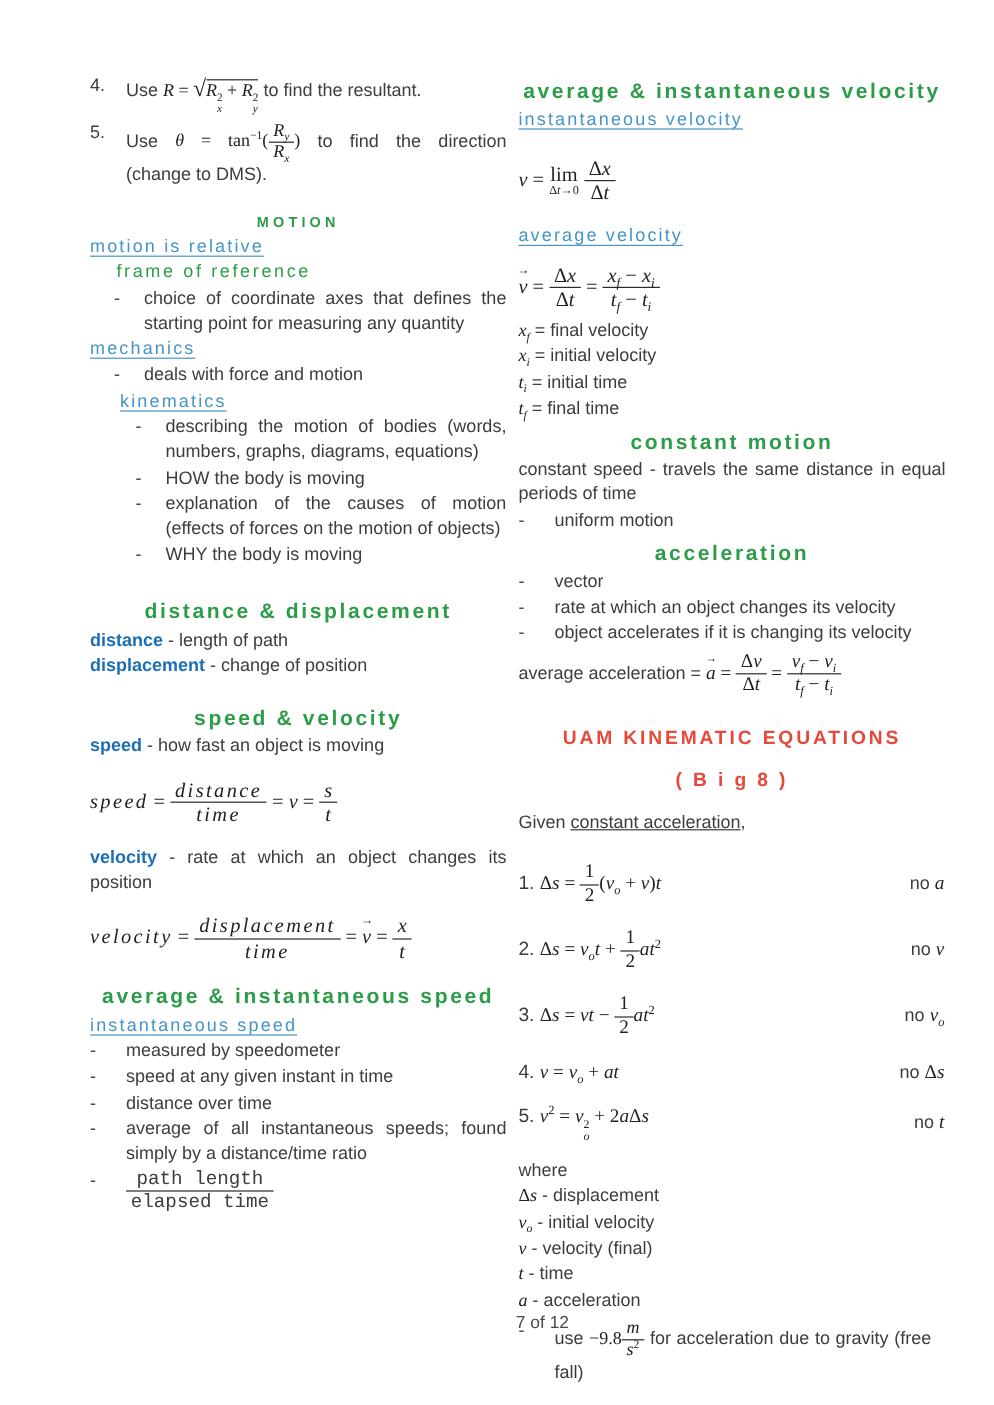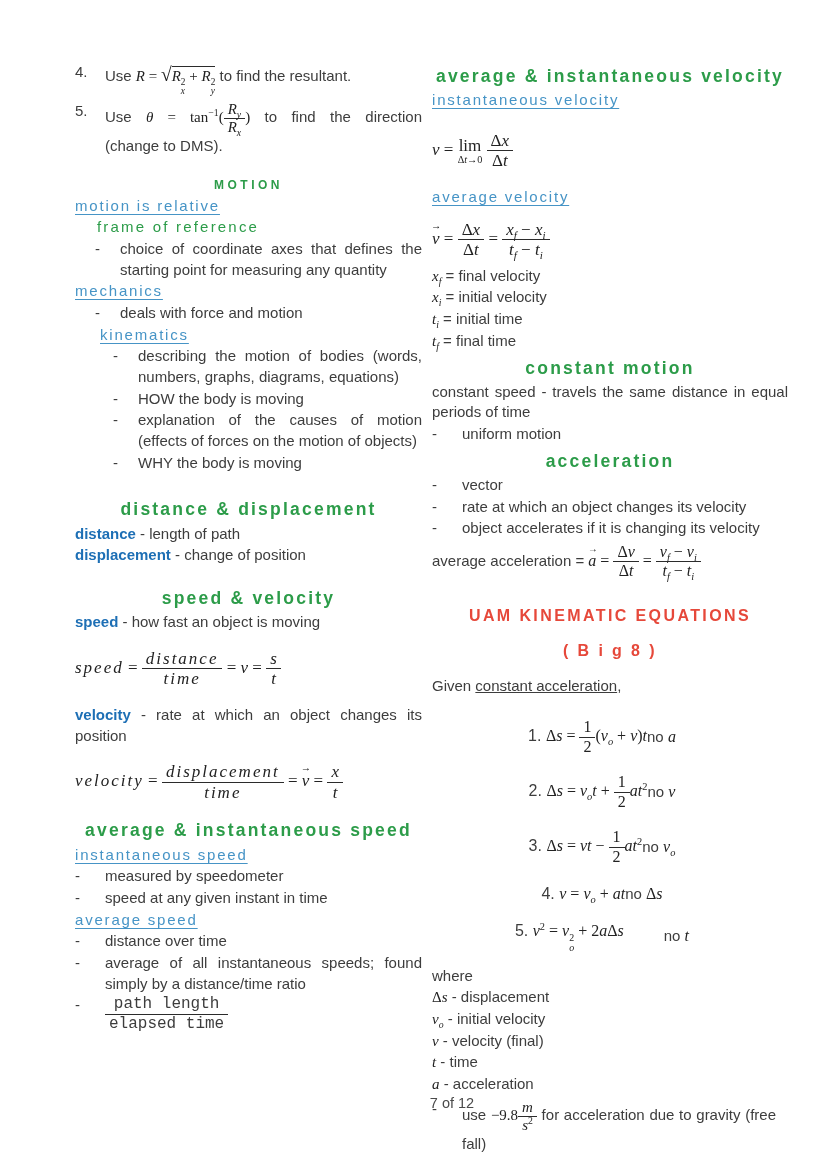--- a/index.html
+++ b/index.html
@@ -55,22 +55,22 @@
       transform:translateX(-50%); font-size:0.6em;}
   .lim{display:inline-flex; flex-direction:column; text-align:center;
       vertical-align:middle; line-height:1.05;}
   .lim .limbot{font-size:0.6em;}
   .rad{font-size:1.3em;}
   .radbar{border-top:1.4px solid #2b2b2b; padding-top:1px;}
   .ul{text-decoration:underline;}
   .term{color:var(--term); font-weight:bold;}
 
   
-  .eqrow{display:flex; justify-content:center; align-items:center;
-      margin:0 16px 13px 0; min-height:42px;}
+  .eqrow{display:flex; justify-content:space-between; align-items:center;
+      margin:0 1px 13px 0; min-height:42px;}
   .eqrow .eq{font-size:16px;}
   .eqrow .nolab{font-size:15px; color:var(--body);}
   .eqrow .nolab .m{font-size:16px;}
 
   .defline{margin:1px 0;}
   .para{margin:1px 0;}
 
   .mt4{margin-top:4px;} .mt8{margin-top:8px;} .mt12{margin-top:12px;}
   .mt16{margin-top:16px;} .mt20{margin-top:20px;} .mt24{margin-top:24px;}
 
@@ -149,21 +149,20 @@
       <h3 class="ghead mt16">average &amp; instantaneous speed</h3>
       <div class="bh">instantaneous speed</div>
       <div class="bul b0">
         <span class="dash">-</span>
         <div class="btxt">measured by speedometer</div>
       </div>
       <div class="bul b0">
         <span class="dash">-</span>
         <div class="btxt">speed at any given instant in time</div>
       </div>
-      <div class="bh">average speed</div>
       <div class="bul b0">
         <span class="dash">-</span>
         <div class="btxt">distance over time</div>
       </div>
       <div class="bul b0">
         <span class="dash">-</span>
         <div class="btxt just">average of all instantaneous speeds; found simply by a distance/time ratio</div>
       </div>
       <div class="bul b0">
         <span class="dash">-</span>

